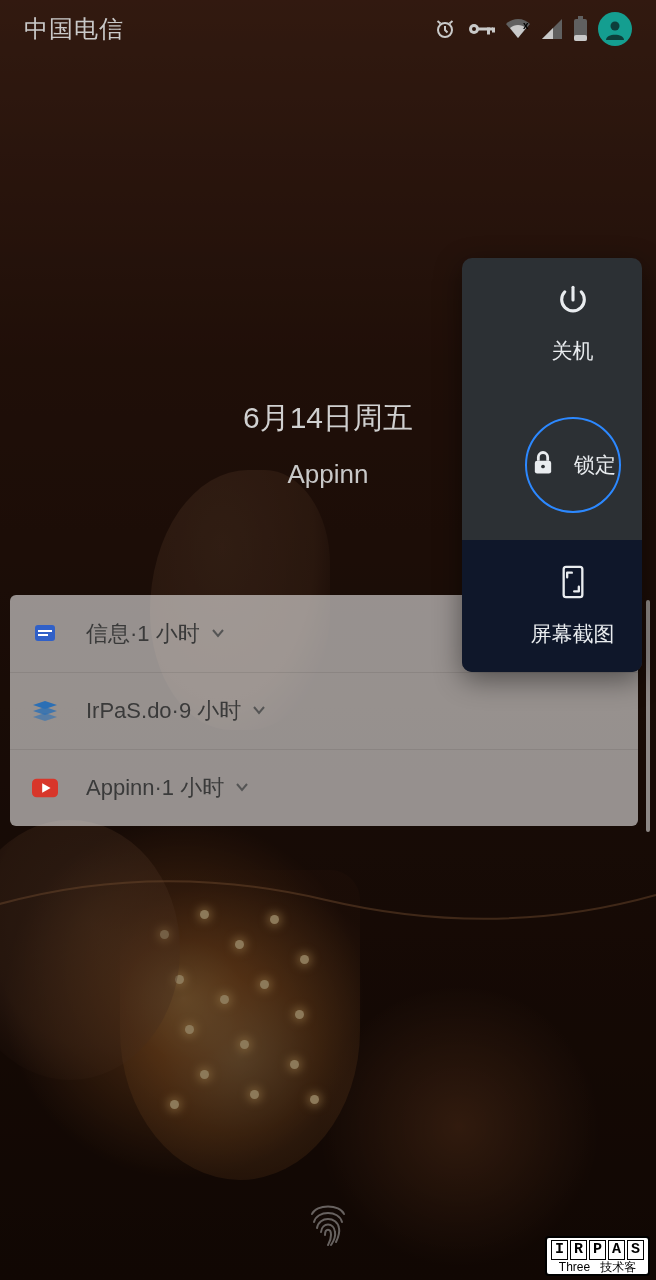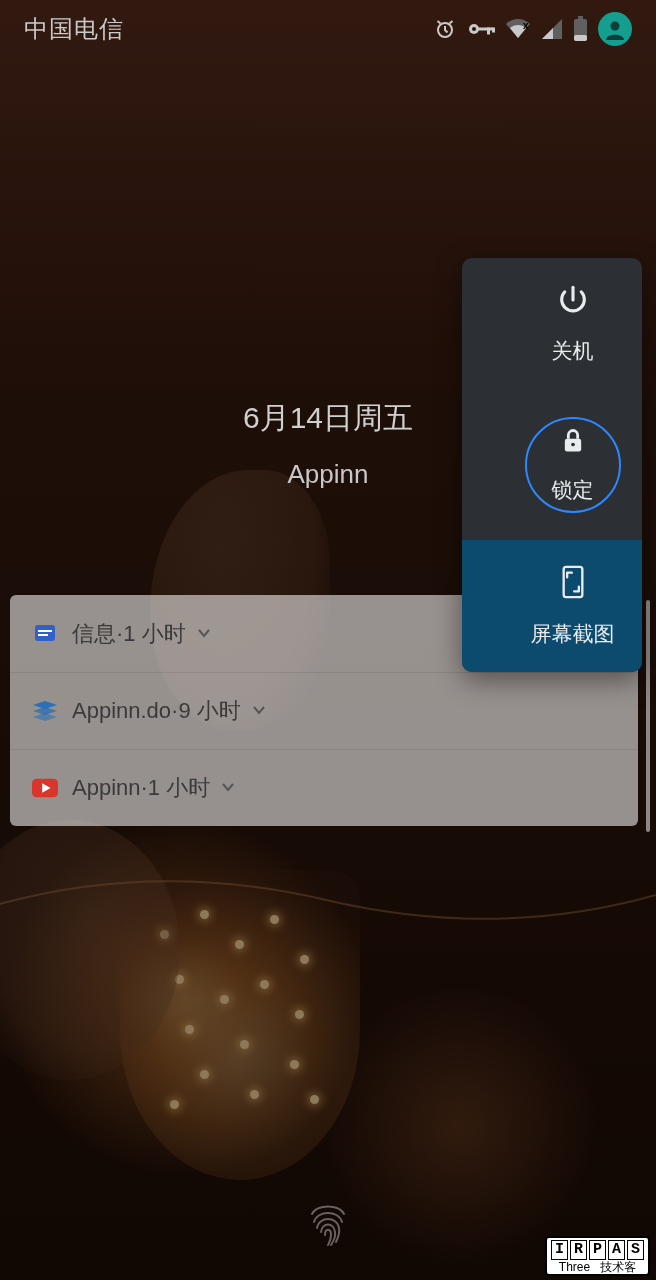--- a/index.html
+++ b/index.html
@@ -68,21 +68,21 @@
   .clock-block .date { font-size:30px; margin-top:18px; color:#d0d0d0; }
   .clock-block .owner { font-size:26px; margin-top:20px; color:#c8c8c8; }
 
   
   .notif-list {
     position:absolute; left:10px; top:595px;
     width:628px; border-radius:6px; overflow:hidden;
     background:rgba(255,255,255,0.55);
   }
   .notif-row {
-    display:flex; align-items:center; gap:14px;
+    display:flex; align-items:center; gap:28px;
     height:77px; padding:0 22px;
     border-top:1px solid rgba(0,0,0,0.08);
     color:#3a3a3a; font-size:22px;
   }
   .notif-row:first-child { border-top:none; }
   .notif-icon { width:26px; height:26px; flex:0 0 26px; display:flex; align-items:center; justify-content:center; }
   .notif-text { display:flex; align-items:center; gap:0; }
   .chev { margin-left:10px; }
 
   
@@ -96,25 +96,25 @@
     position:absolute; right:14px; top:258px;
     width:180px; border-radius:10px; overflow:hidden;
     background:#2c3034; color:#e9ecef;
     box-shadow:0 8px 28px rgba(0,0,0,.45);
   }
   .power-item {
     display:flex; flex-direction:column; align-items:center; justify-content:center;
     height:132px; gap:16px;padding-left:41px;
   }
   .power-item.tall { height:150px; }
-  .power-item.bottom { background:#0c4a6e;text-align:right; }
+  .power-item.bottom { background:#0f172a;text-align:right; }
   .power-label { font-size:21px; }
   .lock-ring {
     width:96px; height:96px; border:2.5px solid #2c88ff; border-radius:50%;
-    display:flex; flex-direction:column; align-items:center; justify-content:center; gap:17px;
+    display:flex; flex-direction:row; align-items:center; justify-content:center; gap:17px;
   }
 
   
   .fingerprint {
     position:absolute; left:50%; transform:translateX(-50%);
     bottom:28px; opacity:.45;
   }
 
   
   .watermark {
@@ -237,21 +237,21 @@
   </div>
   <div class="notif-row">
     <span class="notif-icon">
       <svg width="26" height="20" viewBox="0 0 26 20" fill="#2b6fb5">
         <path d="M1 4 L13 0 L25 4 L13 8 Z"></path>
           <path d="M1 10 L13 6 L25 10 L13 14 Z" opacity=".8"></path>
         <path d="M1 16 L13 12 L25 16 L13 20 Z" opacity=".6"></path>
       </svg>
     </span>
     <span class="notif-text">
-      <span>Appinn.do</span>
+      <span>IrPaS.do</span>
       <span> · </span>
       <span>9 小时</span>
       <span class="chev">
         <svg width="16" height="16" viewBox="0 0 16 16">
             <path d="M3 5l5 6 5-6" stroke="#555" stroke-width="2" fill="none"></path>
           </svg>
       </span>
     </span>
   </div>
   <div class="notif-row">

